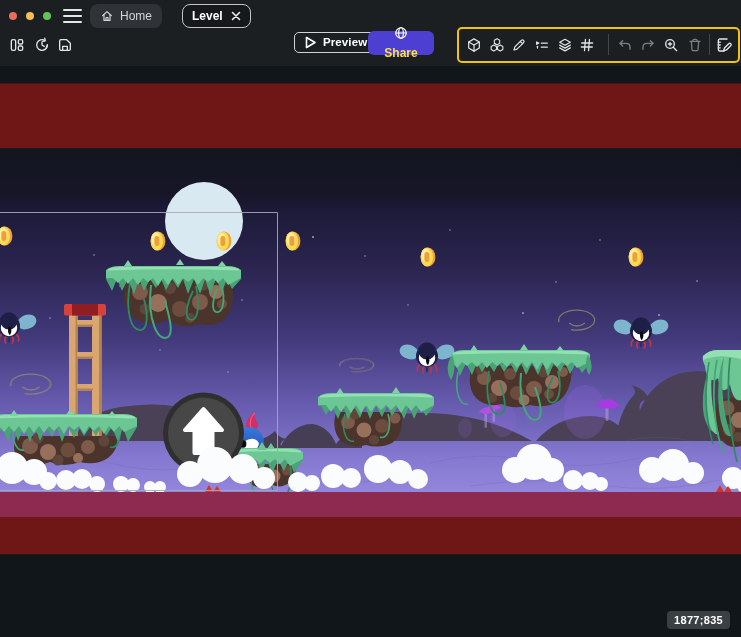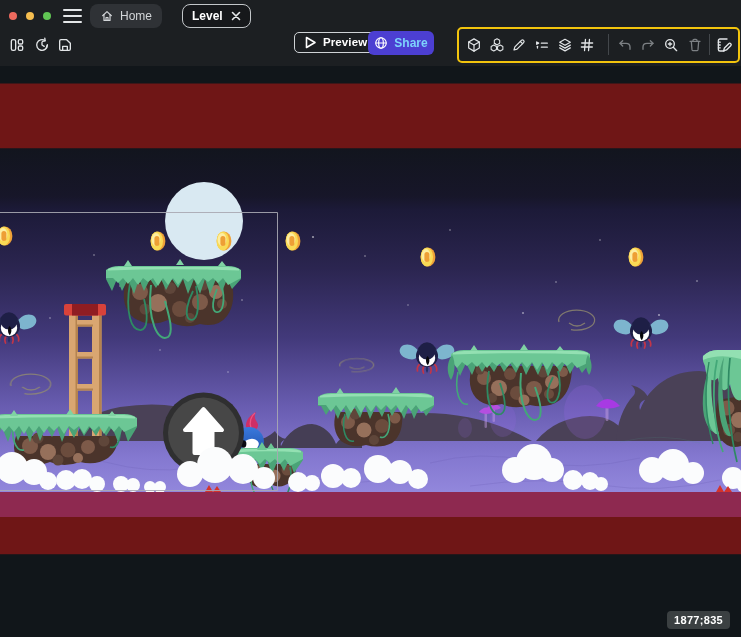--- a/index.html
+++ b/index.html
@@ -17,21 +17,21 @@
   .tab.active{background:#16181b;border:1px solid #c2c6c9;border-radius:8px;color:#ffffff;font-weight:bold;padding:0 9px;justify-content:flex-end;}
   .tab .closex{display:inline-block;margin-left:2px;}
   
   #toolbar{position:absolute;left:0;top:30px;width:741px;height:36px;background:#1c1f22;}
   .tbicon{position:absolute;top:7px;width:16px;height:16px;}
   #preview-btn{position:absolute;left:262px;top:1.5px;width:99px;height:21.5px;border:1px solid #cfd3d6;border-radius:5px;display:flex;align-items:center;color:#fff;margin-left:32px;}
   #preview-main{display:flex;align-items:center;gap:6px;padding-left:9px;width:75px;height:100%;}
   #preview-label{font-size:11.5px;font-weight:bold;letter-spacing:.1px;}
   #preview-divider{width:1px;height:100%;background:#cfd3d6;}
   #preview-caret{flex:1;display:flex;align-items:center;justify-content:center;height:100%;}
-  #share-btn{position:absolute;left:368px;top:0.5px;width:66px;height:24px;background:#4c3fd2;border-radius:6px;display:flex;align-items:center;justify-content:center;gap:6px;color:#7dd3fc;}
+  #share-btn{position:absolute;left:368px;top:0.5px;width:66px;height:24px;background:#4c3fd2;border-radius:6px;display:flex;align-items:center;justify-content:center;gap:6px;color:#fde047;flex-direction:column;}
   #share-label{font-size:12px;font-weight:bold;}
   #highlight-box{position:absolute;left:457px;top:-3px;width:283px;height:36px;border:2.5px solid #f2c40d;border-radius:5px;}
   .tbsep{position:absolute;top:4px;width:1px;height:21px;background:#43474b;}
   
   #canvas{position:absolute;left:0;top:66px;width:741px;height:571px;background:#4c1d95;}
   #coordbadge{position:absolute;right:11px;bottom:8px;background:rgba(62,66,69,.95);color:#fff;font-size:11px;font-weight:bold;padding:3px 7px;border-radius:4px;letter-spacing:.3px;}
   svg{display:block;}
 </style>
 </head>
 <body>

